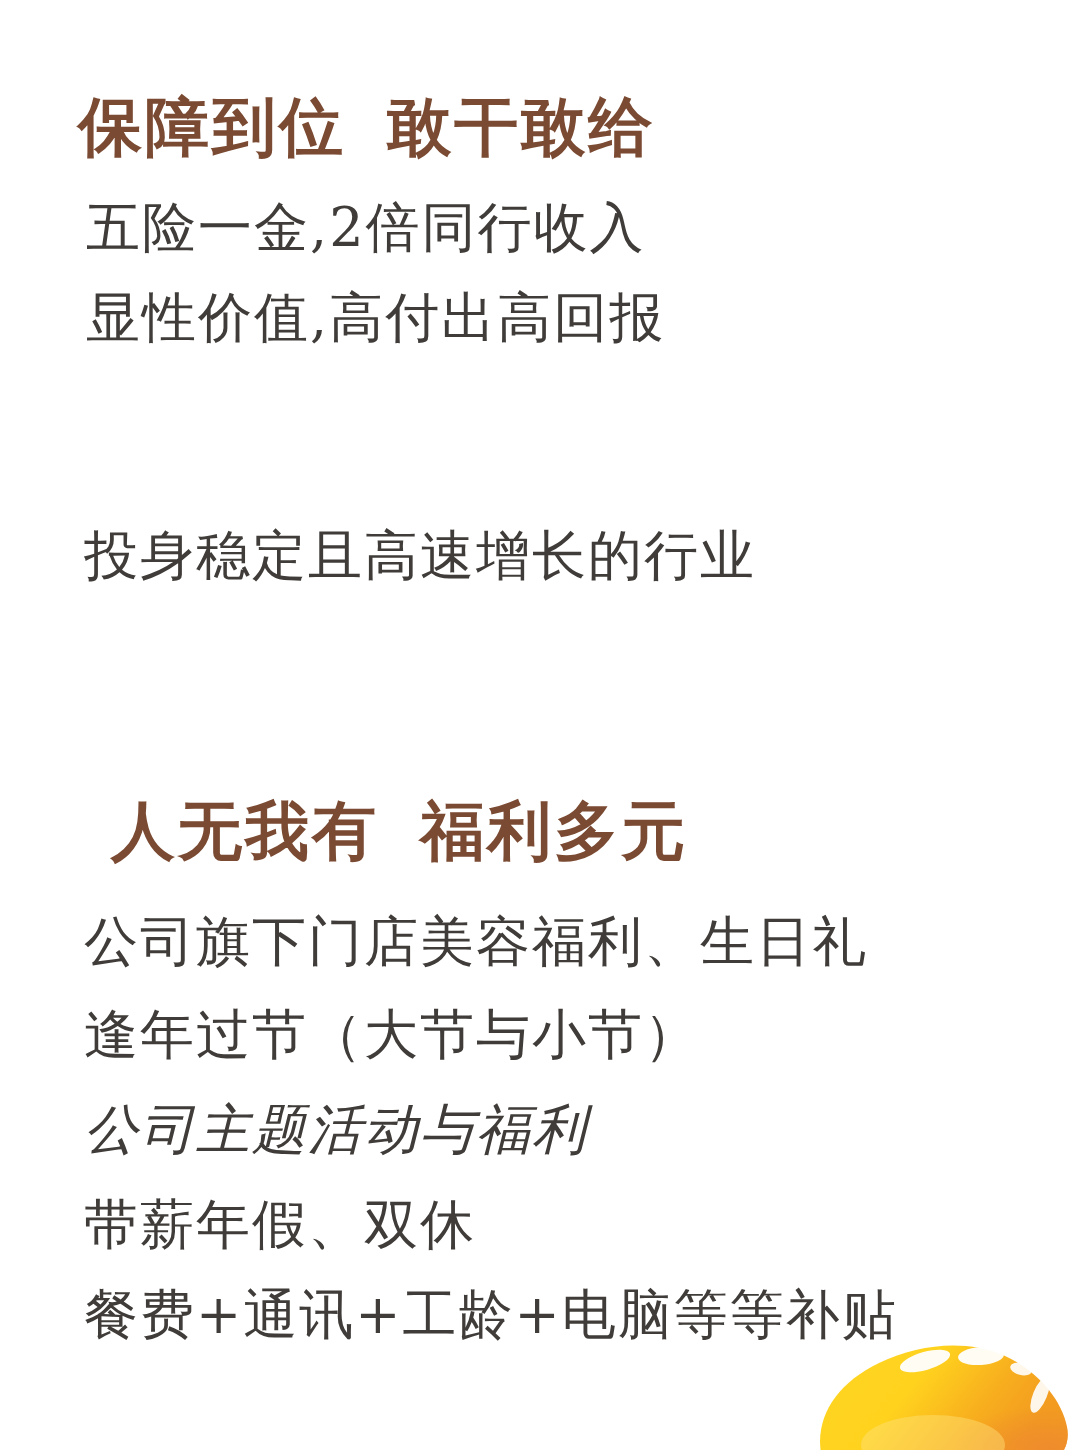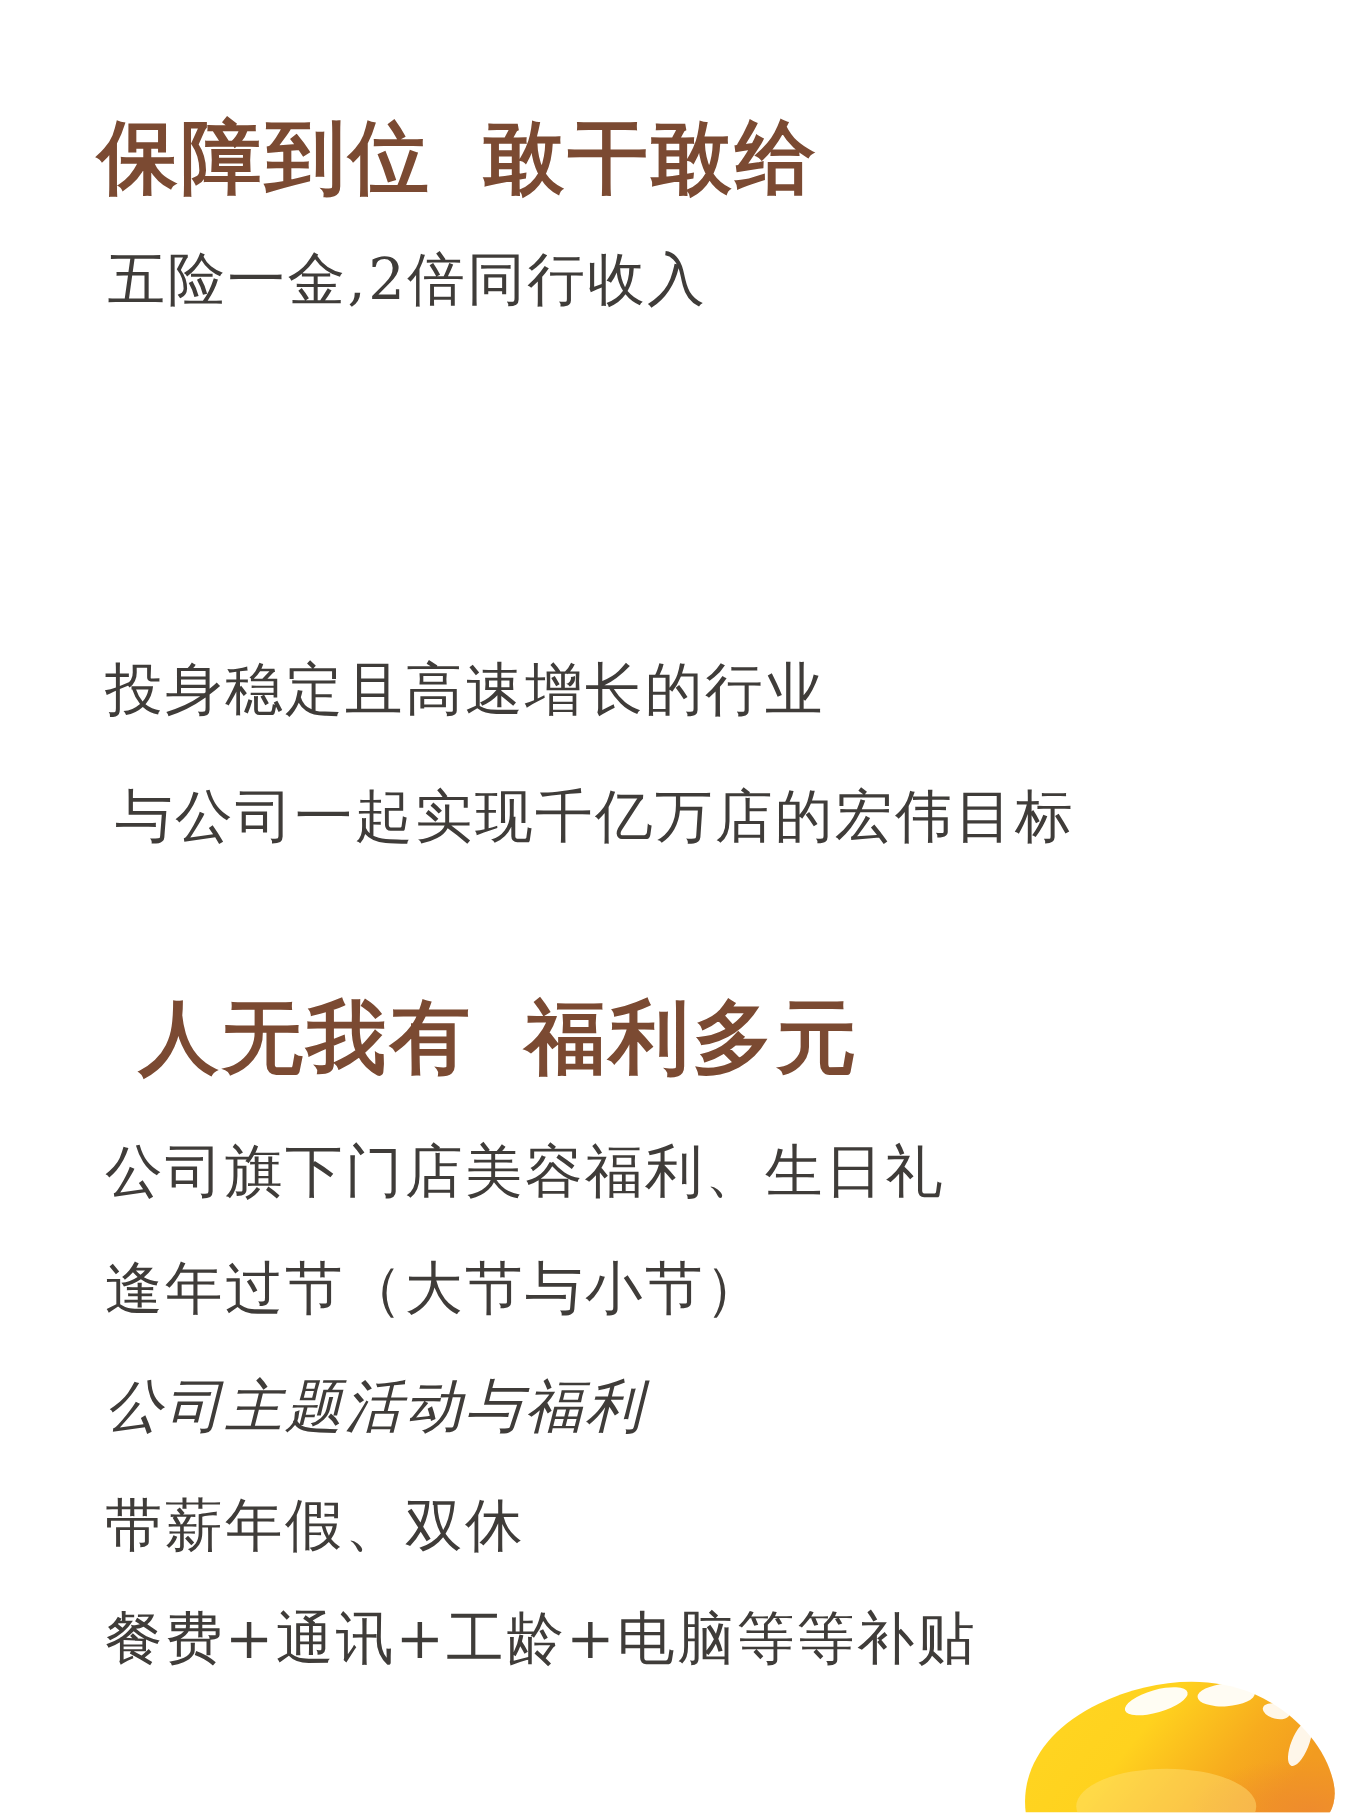--- a/index.html
+++ b/index.html
@@ -20,21 +20,21 @@
     font-size: 64px;
     line-height: 1.08;
     color: #7b4a32;
     letter-spacing: 3px;
     word-spacing: 16px;
     white-space: nowrap;
     font-weight: 600;
   }
   .line {
     position: absolute;
-    font-size: 46px;
+    font-size: 54px;
     line-height: 1.1;
     color: #3f3c39;
     letter-spacing: 2px;
     white-space: nowrap;
   }
   
   .h1 { left: 78px;  top: 92px;  }
   .l1 { left: 86px;  top: 198px; }
   .l2 { left: 86px;  top: 288px; }
   
@@ -57,23 +57,23 @@
     height: 120px;
   }
 </style>
 </head>
 <body>
 
 <div class="page">
 
   <div class="heading h1">保障到位 敢干敢给</div>
   <div class="line l1">五险一金,2倍同行收入</div>
+  <div class="line l2">显性价值,高付出高回报</div>
 
   <div class="line l3">投身稳定且高速增长的行业</div>
-  <div class="line l4">与公司一起实现千亿万店的宏伟目标</div>
 
   <div class="heading h3">人无我有 福利多元</div>
   <div class="line l5">公司旗下门店美容福利、生日礼</div>
   <div class="line l6">逢年过节（大节与小节）</div>
   <div class="line l7">公司主题活动与福利</div>
   <div class="line l8">带薪年假、双休</div>
   <div class="line l9">餐费+通讯+工龄+电脑等等补贴</div>
 
   <svg class="kernel" viewBox="0 0 256 120" xmlns="http://www.w3.org/2000/svg" aria-hidden="true">
     <defs>

